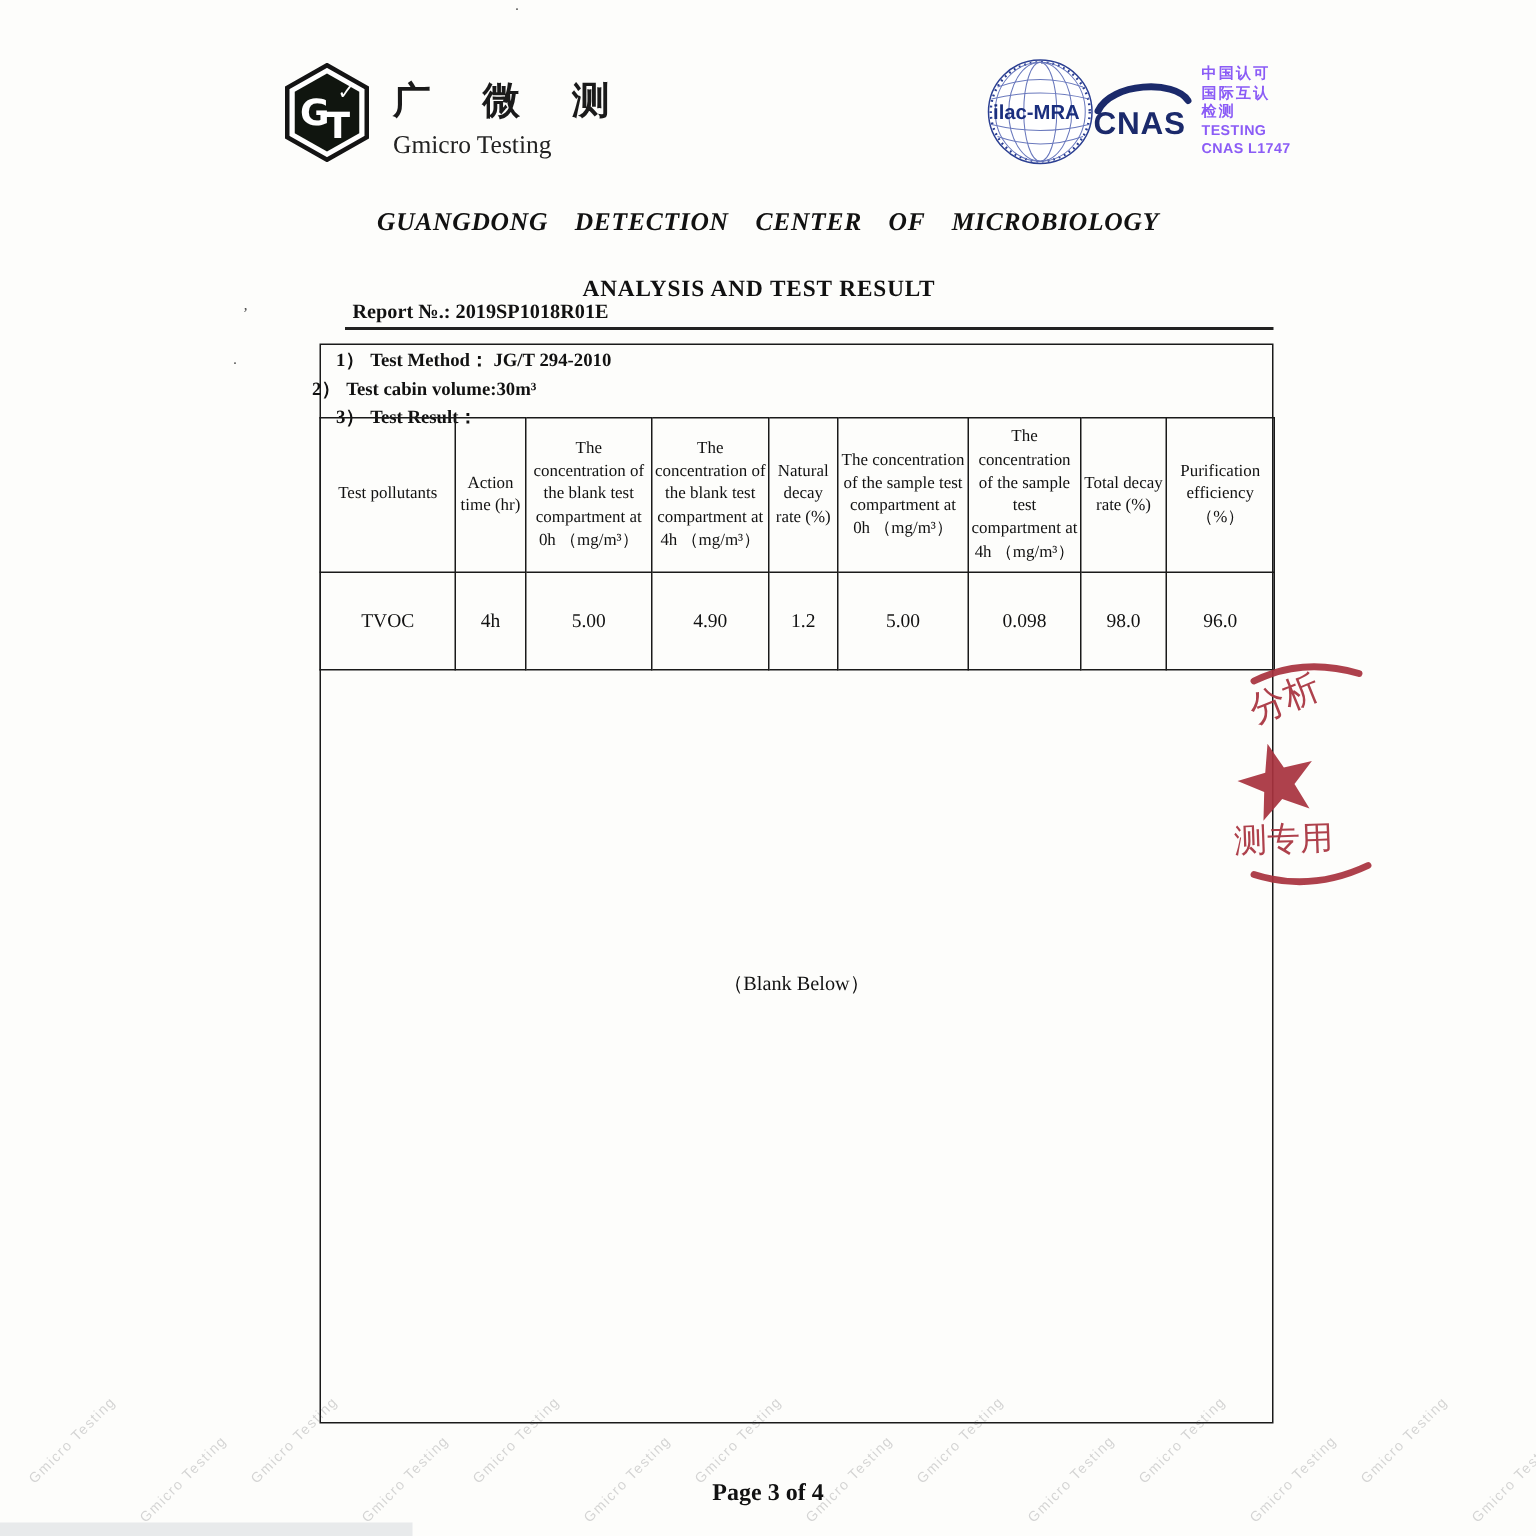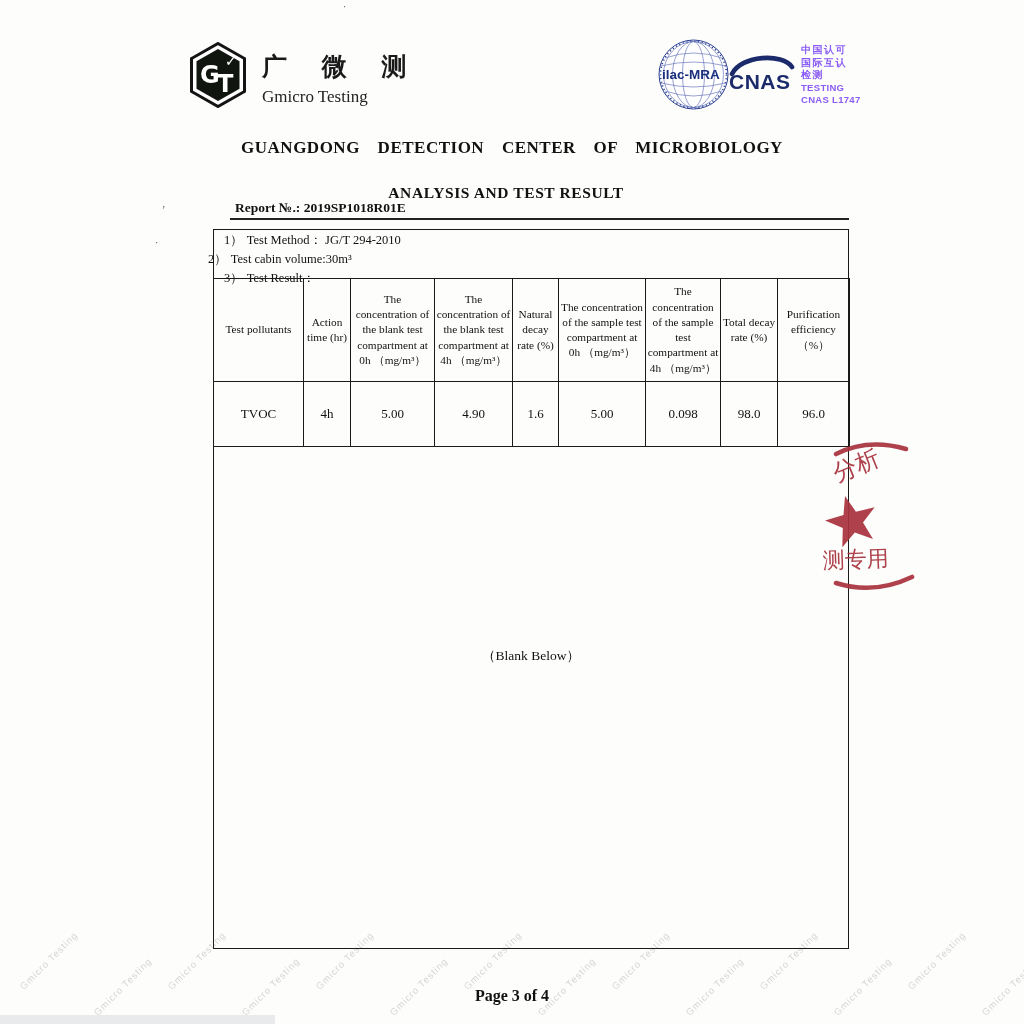--- a/index.html
+++ b/index.html
@@ -30,32 +30,32 @@
     font-size:10px; font-weight:bold; line-height:12.5px; letter-spacing:1.5px;
   }
   .cnas-text .en-line {
     font-family:"Liberation Sans","DejaVu Sans",sans-serif;
     font-size:9.5px; font-weight:bold; line-height:12px; letter-spacing:0.3px;
   }
 
   
   .doc-title {
     left:0; right:0; top:138px; text-align:center;
-    font-size:17px; font-weight:bold; word-spacing:13px; letter-spacing:0.5px;
+    font-size:17px; font-weight:bold; word-spacing:13px; letter-spacing:0.5px;font-style:italic;
   }
   .doc-subtitle {
     left:0; right:12px; top:184px; text-align:center;
     font-size:15.5px; font-weight:bold; letter-spacing:0.6px;
   }
   .report-no { left:235px; top:200px; font-size:13.5px; font-weight:bold; }
   .report-underline { left:230px; top:218px; width:619px; height:1.6px; background:#222; }
 
   
   .outer-box { left:213px; top:229px; width:636px; height:720px; border:1.6px solid #1a1a1a; background:transparent; }
-  .note-line { font-size:12.5px; font-weight:normal; white-space:nowrap; }
+  .note-line { font-size:12.5px; font-weight:bold; white-space:nowrap; }
   .note-1 { left:224px; top:232px; }
   .note-2 { left:208px; top:251px; }
   .note-3 { left:224px; top:270px; }
   .note-num { margin-right:4px; }
 
   
   table.result {
     position:absolute; left:213px; top:278px; width:636px;
     border-collapse:collapse; table-layout:fixed;
   }
@@ -161,21 +161,21 @@
     <th>The concentration of the sample test compartment at 0h （mg/m³）</th>
     <th>The concentration of the sample test compartment at 4h （mg/m³）</th>
     <th>Total decay rate (%)</th>
     <th>Purification efficiency （%）</th>
   </tr>
   <tr>
     <td>TVOC</td>
     <td>4h</td>
     <td>5.00</td>
     <td>4.90</td>
-    <td>1.6</td>
+    <td>1.2</td>
     <td>5.00</td>
     <td>0.098</td>
     <td>98.0</td>
     <td>96.0</td>
   </tr>
   </tbody>
 </table>
 
 <div class="abs blank-below">（Blank Below）</div>
 

